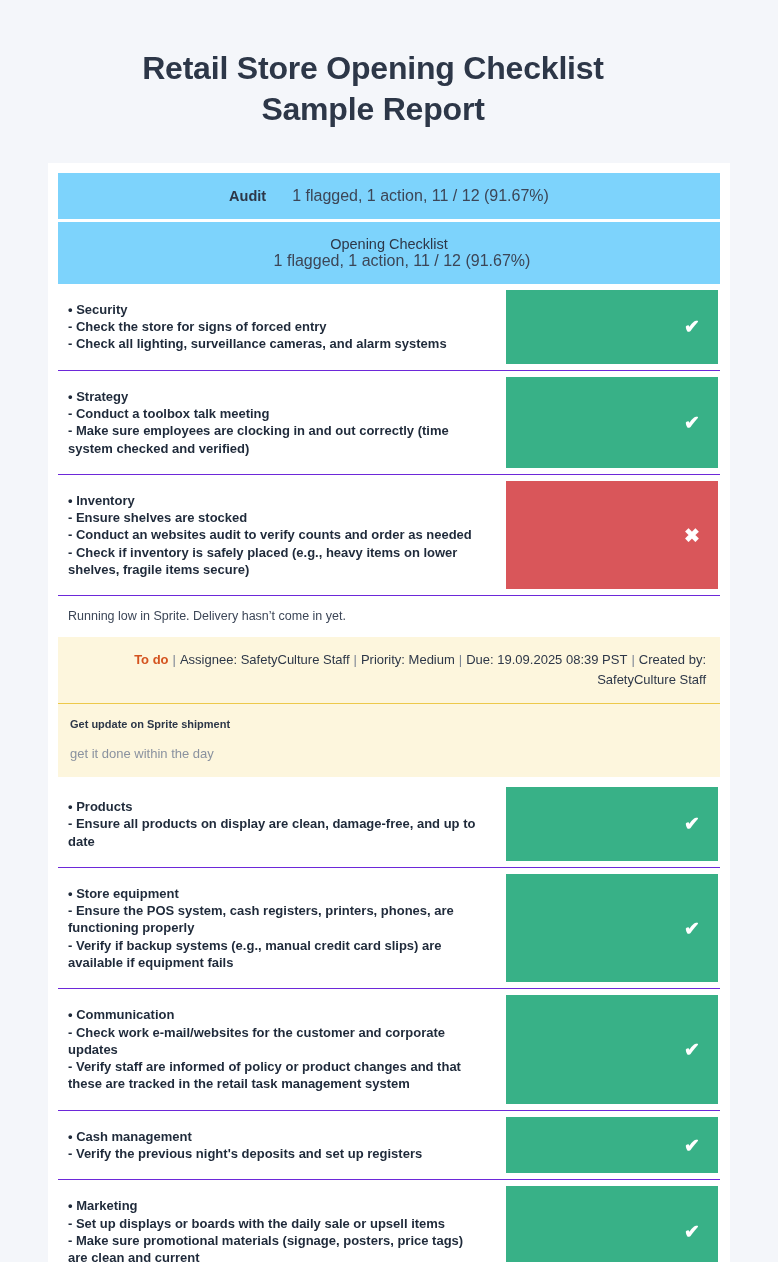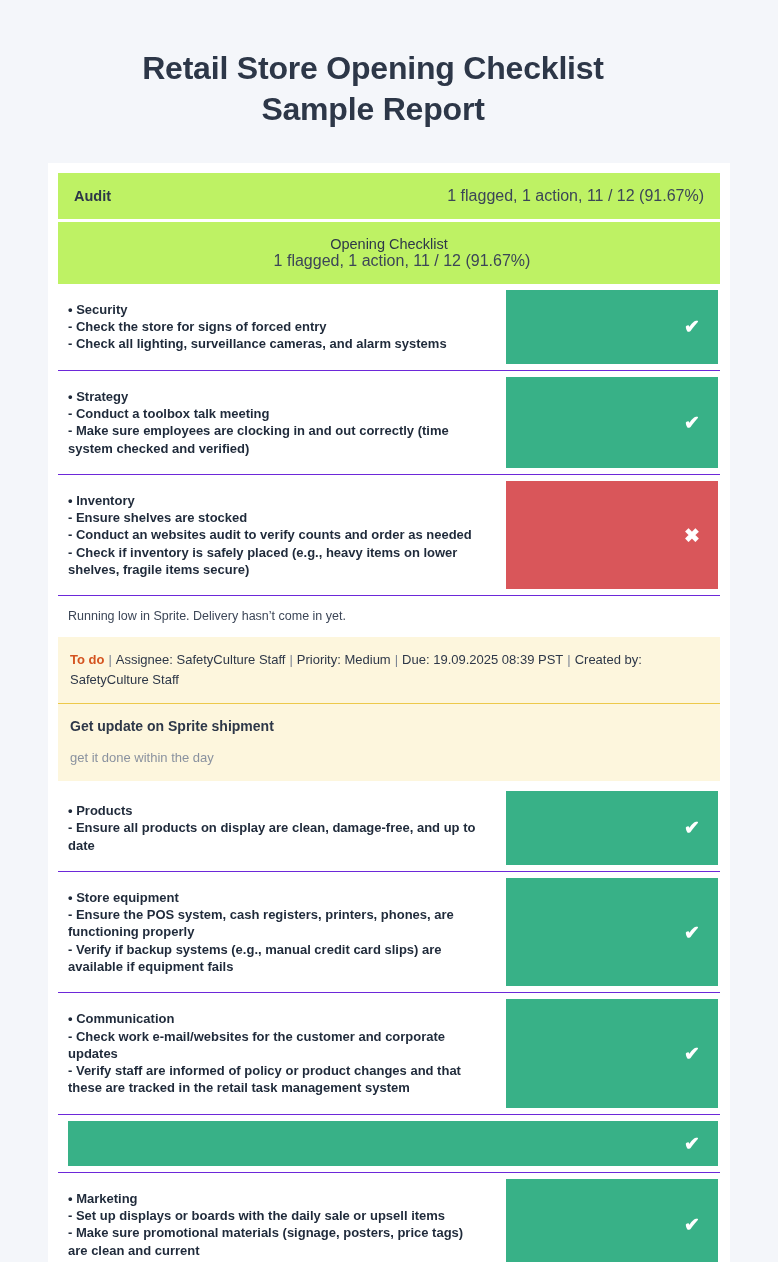--- a/index.html
+++ b/index.html
@@ -33,24 +33,24 @@
     margin: 33px 48px 0 48px;
     width: 682px;
     background: #ffffff;
     padding: 10px 0 12px 0;
   }
 
   .card-inner { padding: 0 10px; }
 
   
   .summary-row {
-    background: #bef264;
+    background: #7dd3fc;
     display: flex;
     align-items: center;
-    justify-content: space-between;
+    justify-content: center;
     padding: 14px 16px;
     min-height: 46px;
   }
   .summary-row + .summary-row { margin-top: 3px; flex-direction: column; }
 
   .summary-label {
     font-size: 14.5px;
     color: #2d3748;
   }
   .summary-label.bold { font-weight: bold; }
@@ -109,30 +109,31 @@
   .action-block {
     background: #fdf6dd;
     margin: 0 0 0 0;
   }
   .action-meta {
     padding: 13px 14px 13px 12px;
     font-size: 13px;
     color: #2d3748;
     line-height: 1.55;
     border-bottom: 1px solid #edc94a;
+    text-align: right;
   }
   .action-status {
     color: #d4531f;
     font-weight: bold;
   }
   .action-sep { color: #7b8494; padding: 0 4px; }
 
   .action-body { padding: 14px 12px 16px 12px; }
   .action-title {
-    font-size: 14px;
+    font-size: 11px;
     font-weight: bold;
     color: #2d3748;
     margin-bottom: 16px;
   }
   .action-desc {
     font-size: 13px;
     color: #8a929f;
   }
 
   .spacer-after-action { height: 4px; }
@@ -222,20 +223,24 @@
           <div class="item-text">
             <span class="line">• Communication</span>
             <span class="line">- Check work e-mail/websites for the customer and corporate updates</span>
             <span class="line">- Verify staff are informed of policy or product changes and that these are tracked in the retail task management system</span>
           </div>
           <div class="item-status status-pass">
             <span>✔</span>
           </div>
         </div>
         <div class="item-row">
+          <div class="item-text">
+            <span class="line">• Cash management</span>
+            <span class="line">- Verify the previous night's deposits and set up registers</span>
+          </div>
           <div class="item-status status-pass">
             <span>✔</span>
           </div>
         </div>
         <div class="item-row">
           <div class="item-text">
             <span class="line">• Marketing</span>
             <span class="line">- Set up displays or boards with the daily sale or upsell items</span>
             <span class="line">- Make sure promotional materials (signage, posters, price tags) are clean and current</span>
           </div>

